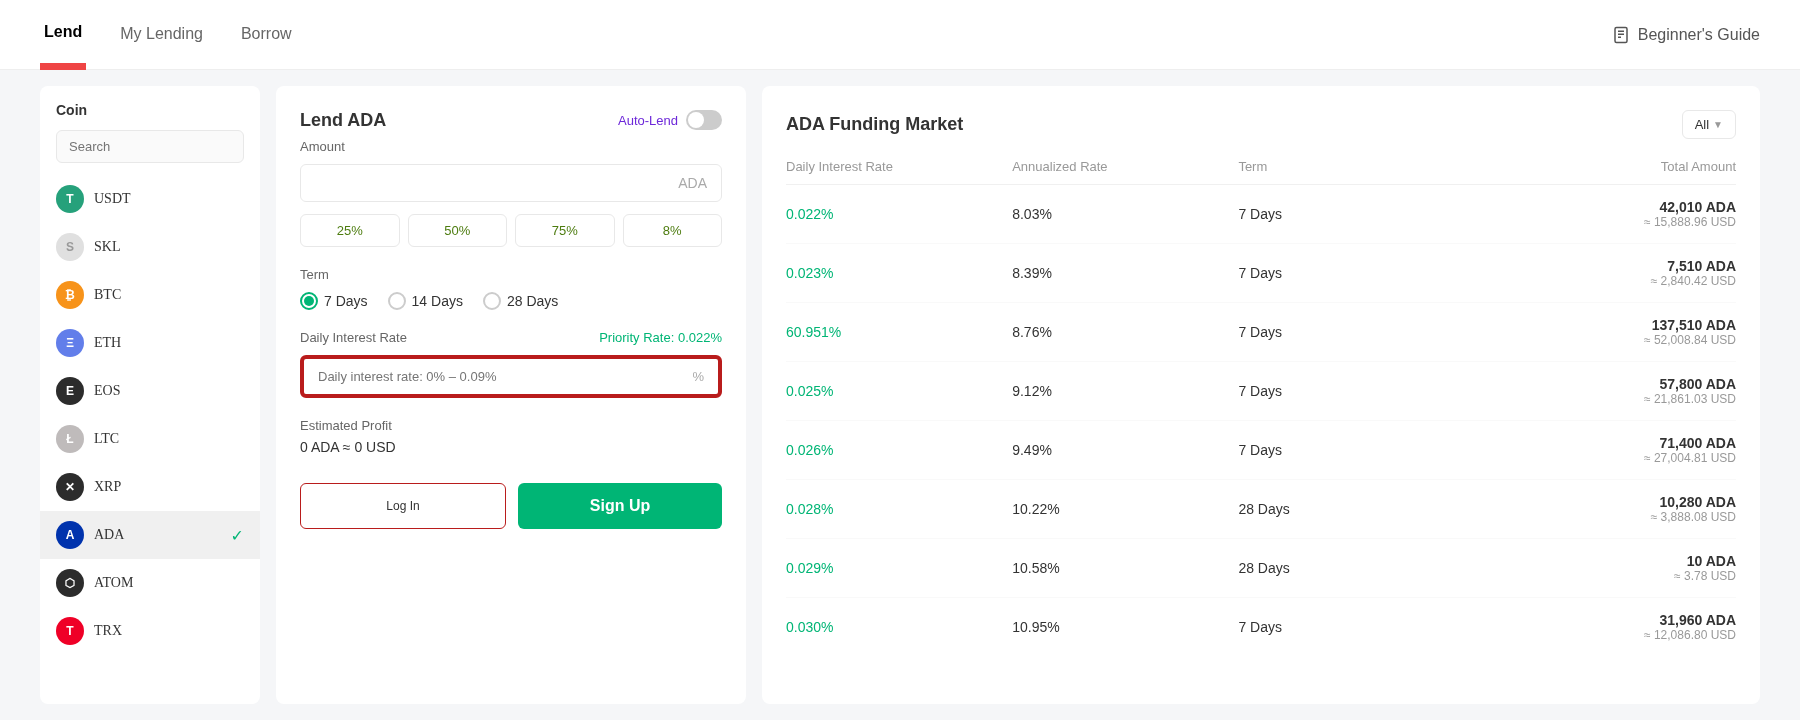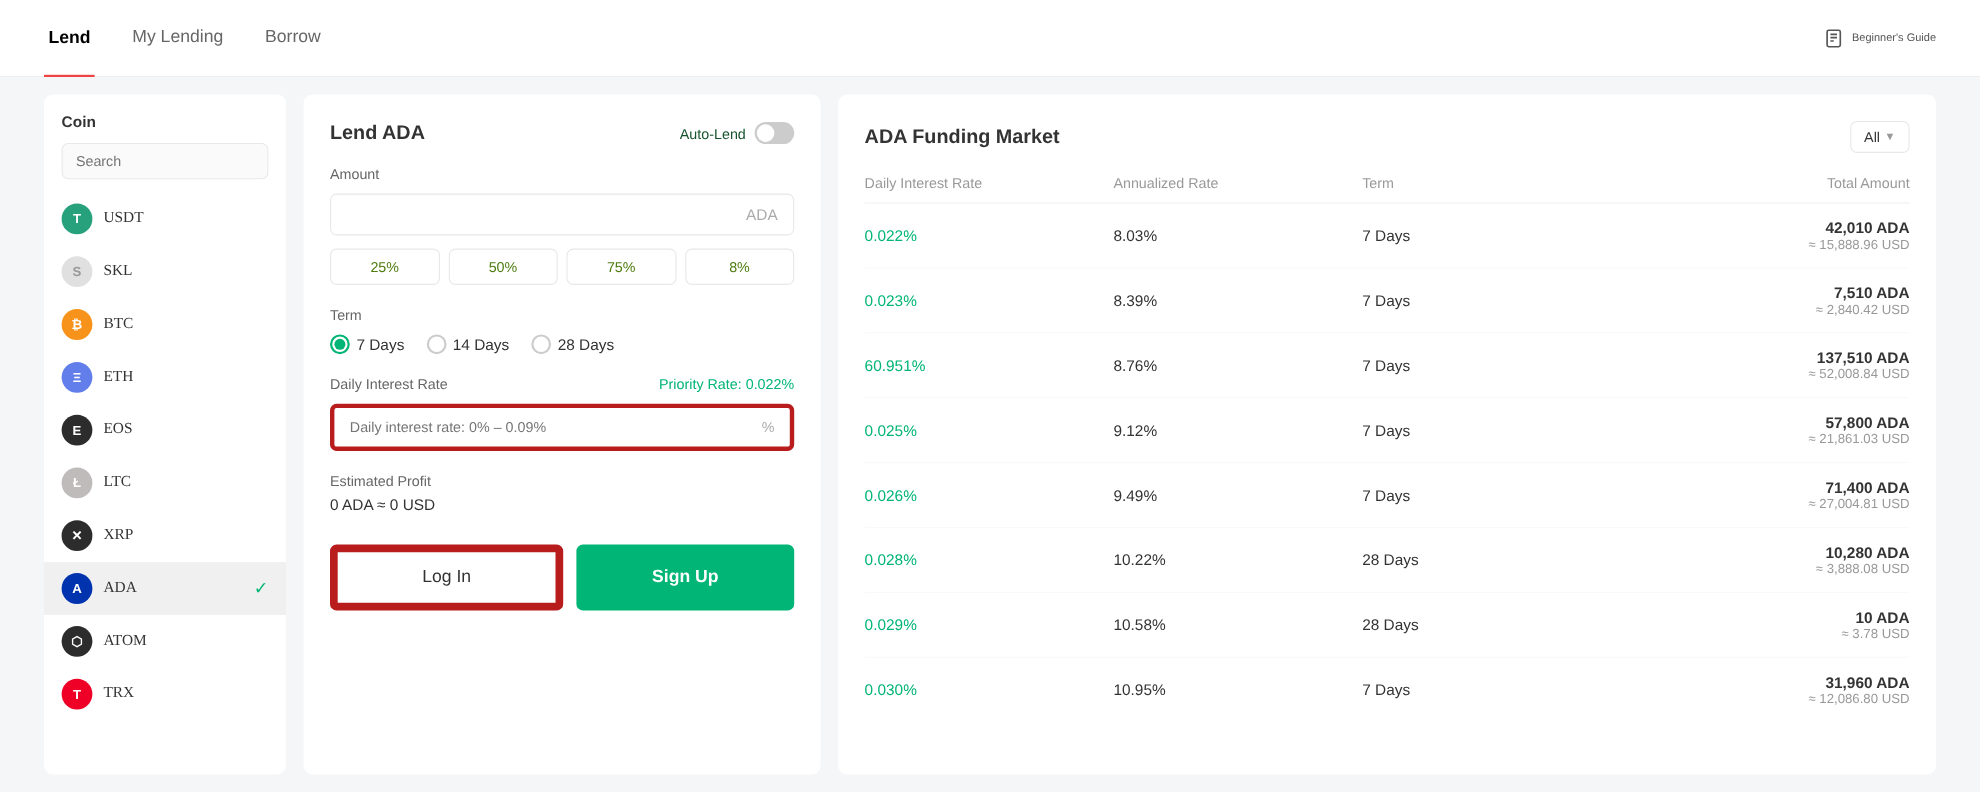--- a/index.html
+++ b/index.html
@@ -2,45 +2,45 @@
 <html><head>
   <meta charset="utf-8">
   <style>
     * { box-sizing: border-box; margin: 0; padding: 0; }
     body { font-family: -apple-system, BlinkMacSystemFont, 'Segoe UI', sans-serif; background: #f5f6f8; color: #333; font-size: 14px; }
 
     
     .top-nav { background: #fff; padding: 0 40px; display: flex; align-items: center; justify-content: space-between; height: 70px; border-bottom: 1px solid #eee; }
     .nav-tabs { display: flex; gap: 30px; align-items: center; height: 100%; }
     .nav-tab { height: 100%; display: flex; align-items: center; padding: 0 4px; font-size: 16px; color: #666; cursor: pointer; border-bottom: 3px solid transparent; position: relative; top: 1px; }
-    .nav-tab.active { color: #000; font-weight: 700; border-bottom: 2px solid #ef4444; }
-    .beginner-guide { display: flex; align-items: center; gap: 8px; color: #555; font-size: 10px; cursor: pointer; }
+    .nav-tab.active { color: #000; font-weight: 700; border-bottom: 7px solid #ef4444; }
+    .beginner-guide { display: flex; align-items: center; gap: 8px; color: #555; font-size: 16px; cursor: pointer; }
     .beginner-guide svg { width: 18px; height: 18px; }
 
     
     .main-content { display: flex; padding: 16px 40px; gap: 16px; height: calc(100vh - 70px); overflow: hidden; }
 
     
     .coin-panel { background: #fff; border-radius: 8px; width: 220px; flex-shrink: 0; padding: 16px 0; overflow-y: auto; }
     .coin-panel-header { padding: 0 16px 12px; font-weight: 600; font-size: 14px; color: #333; }
     .search-input { margin: 0 16px 12px; width: calc(100% - 32px); padding: 8px 12px; border: 1px solid #e8e8e8; border-radius: 6px; font-size: 13px; color: #aaa; outline: none; background: #fafafa; }
     .coin-list { overflow-y: auto; }
     .coin-item { display: flex; align-items: center; justify-content: space-between; padding: 10px 16px; cursor: pointer; transition: background 0.15s; }
     .coin-item.active { background: #f0f0f0; }
     .coin-left { display: flex; align-items: center; gap: 10px; }
     .coin-icon { width: 28px; height: 28px; border-radius: 50%; display: flex; align-items: center; justify-content: center; font-size: 12px; font-weight: 700; color: #fff; flex-shrink: 0; }
     .coin-name { font-size: 14px; font-weight: 500; font-family: Liberation Serif, serif; }
     .coin-check { color: #00b575; font-size: 16px; }
 
     
     .lend-panel { background: #fff; border-radius: 8px; width: 470px; flex-shrink: 0; padding: 24px; overflow-y: auto; }
-    .lend-header { display: flex; align-items: flex-end; justify-content: space-between; margin-bottom: 20px; }
+    .lend-header { display: flex; align-items: flex-start; justify-content: space-between; margin-bottom: 8px; }
     .lend-title { font-size: 18px; font-weight: 700; }
     .auto-lend-row { display: flex; align-items: center; gap: 8px; }
-    .auto-lend-label { font-size: 13px; color: #14532d; }
+    .auto-lend-label { font-size: 13px; color: #6d28d9; }
     .toggle { width: 36px; height: 20px; background: #ccc; border-radius: 10px; position: relative; cursor: pointer; }
     .toggle-knob { width: 16px; height: 16px; background: #fff; border-radius: 50%; position: absolute; top: 2px; left: 2px; transition: left 0.2s; }
     .available-text { font-size: 13px; color: #666; margin-bottom: 16px; }
     .section-label { font-size: 13px; color: #666; margin-bottom: 10px; }
     .amount-input-wrap { border: 1px solid #e8e8e8; border-radius: 6px; display: flex; align-items: center; padding: 10px 14px; margin-bottom: 12px; }
     .amount-input { flex: 1; border: none; outline: none; font-size: 14px; color: #ccc; }
     .amount-currency { font-size: 14px; color: #aaa; font-weight: 500; }
     .percent-row { display: flex; gap: 8px; margin-bottom: 20px; }
     .percent-btn { flex: 1; padding: 8px; border: 1px solid #e8e8e8; border-radius: 6px; background: #fff; cursor: pointer; font-size: 13px; color: #4d7c0f; text-align: center; }
     .term-section { margin-bottom: 20px; }
@@ -55,21 +55,21 @@
     .interest-label { font-size: 13px; color: #666; }
     .priority-rate { font-size: 13px; color: #666; }
     .priority-rate span { color: #00b575; }
     .interest-input-wrap { border: 4px solid #b91c1c; border-radius: 6px; display: flex; align-items: center; padding: 10px 14px; }
     .interest-input { flex: 1; border: none; outline: none; font-size: 13px; color: #ccc; background: transparent; }
     .interest-unit { color: #aaa; font-size: 13px; }
     .profit-section { margin-bottom: 28px; }
     .profit-label { font-size: 13px; color: #666; margin-bottom: 6px; }
     .profit-value { font-size: 14px; color: #333; }
     .action-buttons { display: flex; gap: 12px; }
-    .btn-login { flex: 1; padding: 14px; border: 7px solid #b91c1c; border-radius: 6px; background: #fff; font-size: 16px; cursor: pointer; color: #333; }
+    .btn-login { flex: 1; padding: 14px; border: 1px solid #b91c1c; border-radius: 6px; background: #fff; font-size: 12px; cursor: pointer; color: #333; }
     .btn-signup { flex: 1; padding: 14px; border: none; border-radius: 6px; background: #00b575; font-size: 16px; cursor: pointer; color: #fff; font-weight: 600; }
 
     
     .market-panel { background: #fff; border-radius: 8px; flex: 1; padding: 24px; overflow-y: auto; }
     .market-header { display: flex; align-items: center; justify-content: space-between; margin-bottom: 20px; }
     .market-title { font-size: 18px; font-weight: 700; }
     .filter-all { display: flex; align-items: center; gap: 4px; border: 1px solid #e8e8e8; border-radius: 6px; padding: 6px 12px; cursor: pointer; font-size: 13px; color: #333; }
     .market-table { width: 100%; }
     .table-header { display: grid; grid-template-columns: 1fr 1fr 1fr 1.2fr; padding: 0 0 10px; border-bottom: 1px solid #f0f0f0; }
     .th { font-size: 13px; color: #999; font-weight: 500; }

